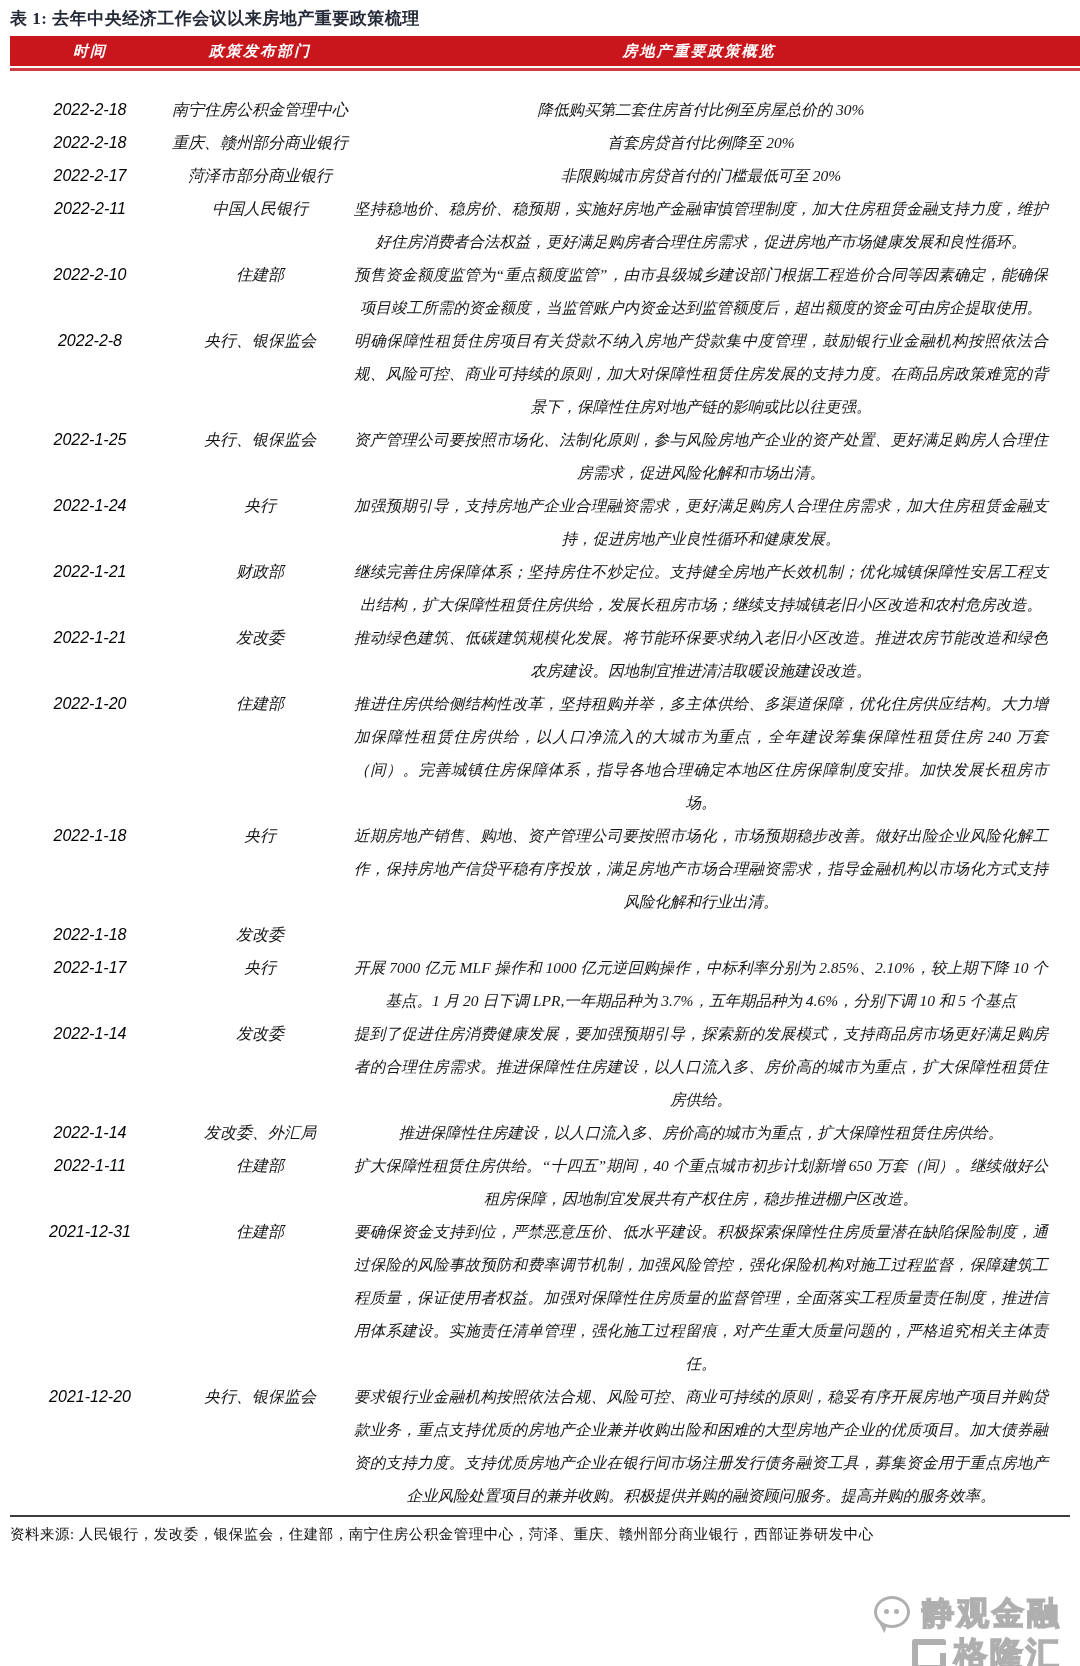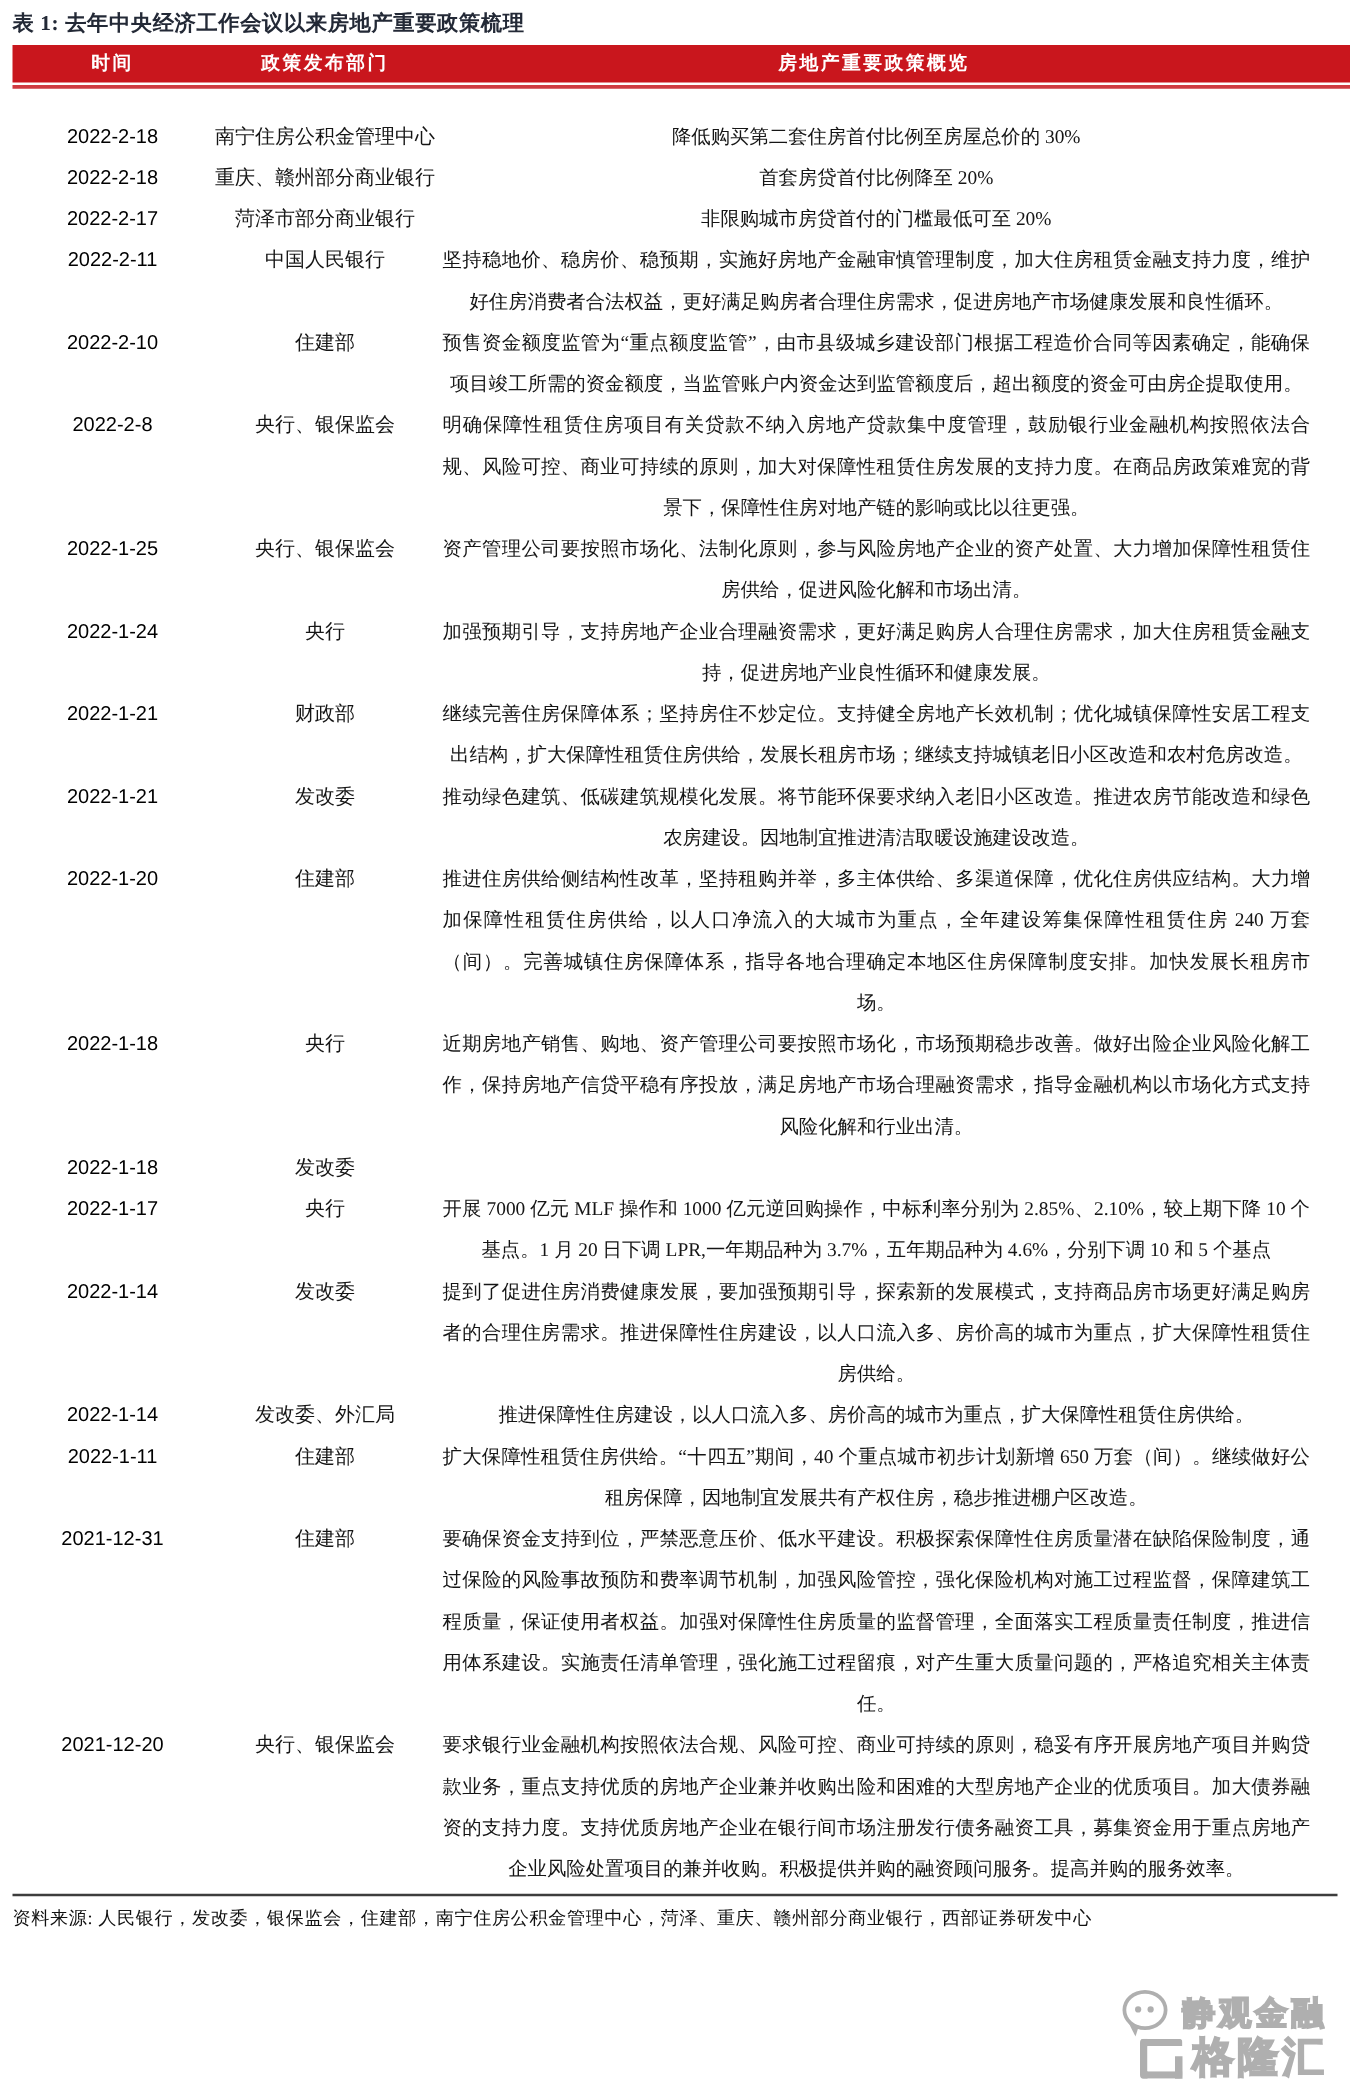--- a/index.html
+++ b/index.html
@@ -16,20 +16,21 @@
     margin:7px 0 6px 10px;
     font-size:17px; font-weight:bold; color:#232936;
     letter-spacing:0.5px;
   }
 
   .tbl { margin-left:10px; width:1070px; }
 
   .grid-row {
     display:grid;
     grid-template-columns:160px 180px 1fr;
+    font-style:italic;
   }
 
   .thead {
     background:#c9161d;
     height:30px; line-height:30px;
   }
   .thead .th {
     color:#ffffff; font-weight:bold; font-size:15px;
     text-align:center; letter-spacing:2px;
   }
@@ -75,21 +76,21 @@
     position:absolute; top:1585px; right:18px;
     text-align:right; opacity:0.85; pointer-events:none;
   }
   .wm-line { display:flex; align-items:center; justify-content:flex-end; gap:8px; }
   .wm-text {
     font-family:"Liberation Sans", sans-serif;
     font-weight:bold; letter-spacing:3px;
     color:rgba(255,255,255,0.05);
     -webkit-text-stroke:1.6px #a2a2a2;
   }
-  .wm-text-1 { font-size:26px; }
+  .wm-text-1 { font-size:32px; }
   .wm-text-2 { font-size:33px; }
   .wm-chat-icon {
     width:40px; height:36px; position:relative; display:inline-block;
   }
   .wm-chat-icon .bubble {
     width:36px; height:32px; border:3px solid #a2a2a2; border-radius:50%;
     position:absolute; top:0; left:0; background:rgba(255,255,255,0.35);
   }
   .wm-chat-icon .dot { position:absolute; width:5px; height:5px; border-radius:50%; background:#a2a2a2; top:13px; }
   .wm-chat-icon .dot.d1 { left:10px; }
@@ -159,21 +160,21 @@
 
     <div class="grid-row body-row">
       <div class="c-date">2022-2-8</div>
       <div class="c-dept">央行、银保监会</div>
       <div class="c-policy">明确保障性租赁住房项目有关贷款不纳入房地产贷款集中度管理，鼓励银行业金融机构按照依法合规、风险可控、商业可持续的原则，加大对保障性租赁住房发展的支持力度。在商品房政策难宽的背景下，保障性住房对地产链的影响或比以往更强。</div>
     </div>
 
     <div class="grid-row body-row">
       <div class="c-date">2022-1-25</div>
       <div class="c-dept">央行、银保监会</div>
-      <div class="c-policy">资产管理公司要按照市场化、法制化原则，参与风险房地产企业的资产处置、大力增加保障性租赁住房供给，促进风险化解和市场出清。</div>
+      <div class="c-policy">资产管理公司要按照市场化、法制化原则，参与风险房地产企业的资产处置、更好满足购房人合理住房需求，促进风险化解和市场出清。</div>
     </div>
 
     <div class="grid-row body-row">
       <div class="c-date">2022-1-24</div>
       <div class="c-dept">央行</div>
       <div class="c-policy">加强预期引导，支持房地产企业合理融资需求，更好满足购房人合理住房需求，加大住房租赁金融支持，促进房地产业良性循环和健康发展。</div>
     </div>
 
     <div class="grid-row body-row">
       <div class="c-date">2022-1-21</div>

